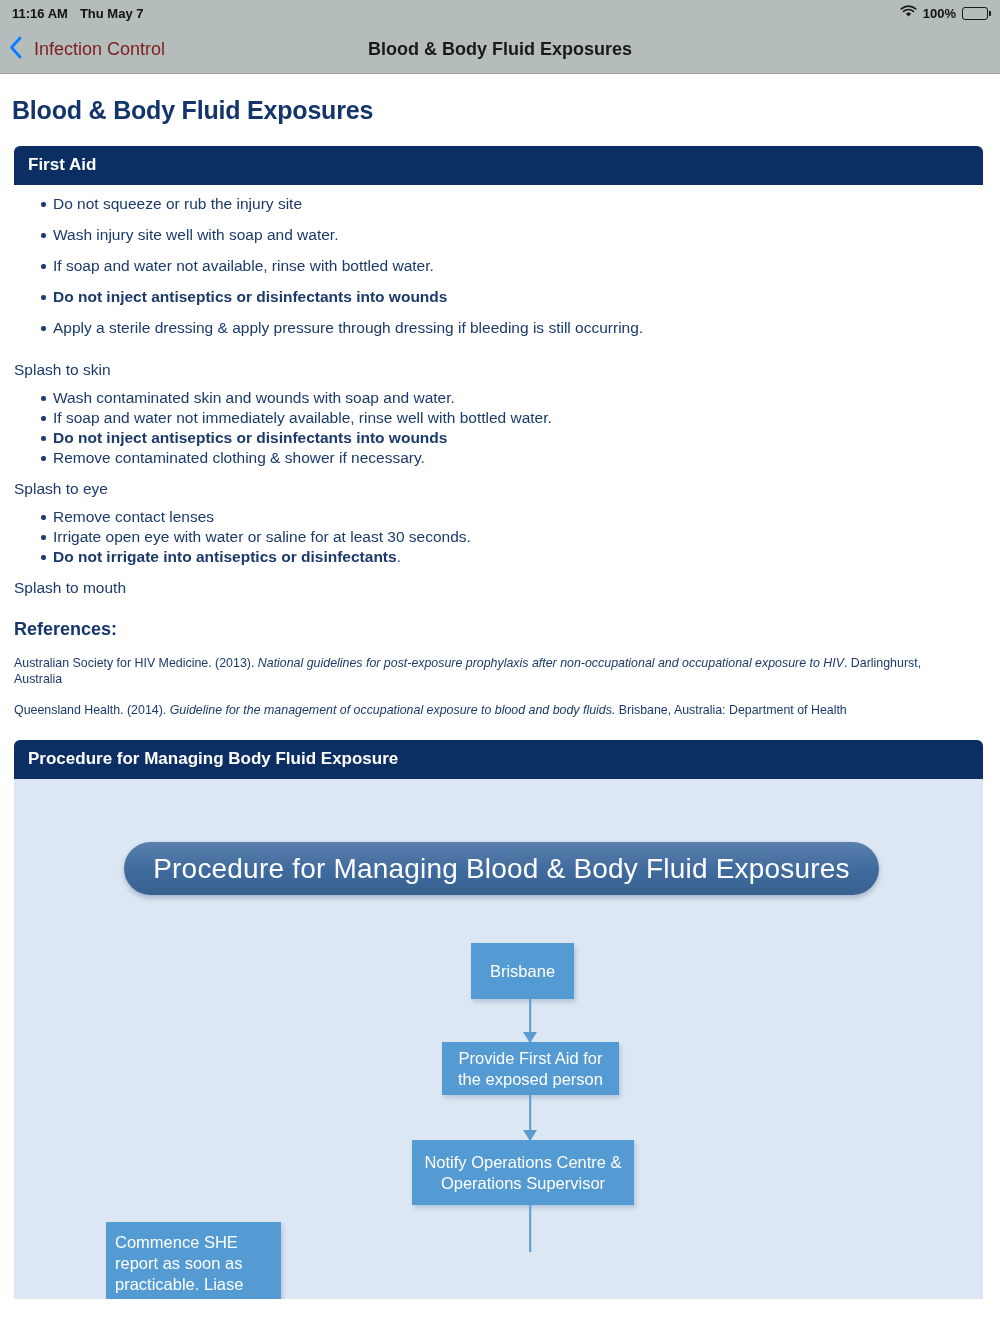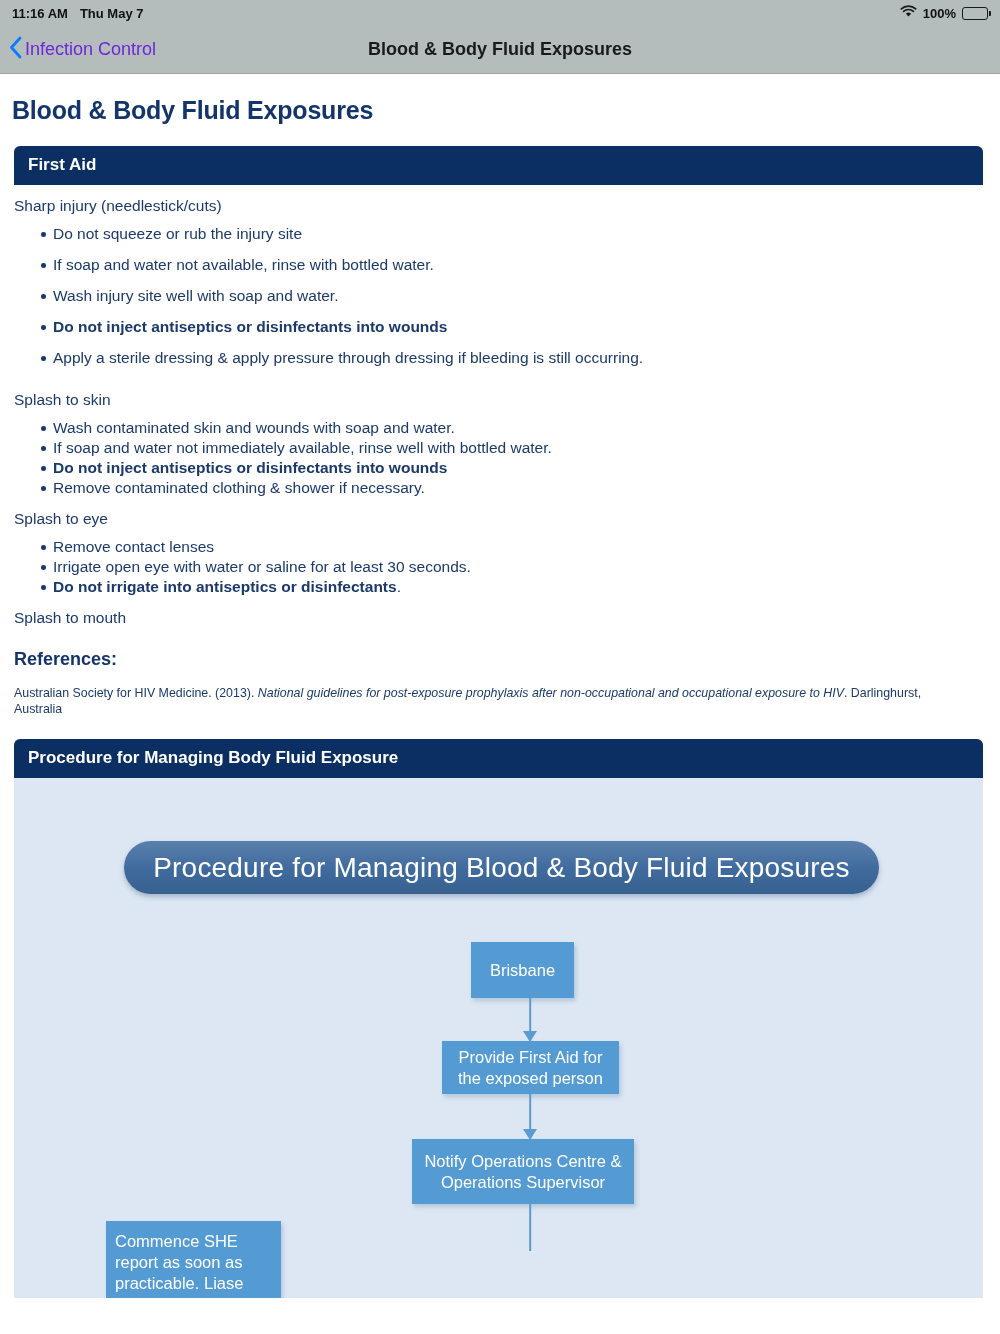--- a/index.html
+++ b/index.html
@@ -43,23 +43,23 @@
   
   .nav-bar {
     height: 48px;
     background: #b4bcbc;
     border-bottom: 1px solid #9aa2a2;
     display: flex;
     align-items: center;
     position: relative;
   }
   .back-btn {
-    display: flex; align-items: center; gap: 3px;
+    display: flex; align-items: center; gap: 12px;
     padding-left: 9px;
-    color: #6d28d9;
+    color: #7f1d1d;
     font-size: 18px;
     cursor: pointer;
   }
   .chevron-left { display: block; }
   .nav-title {
     position: absolute; left: 0; right: 0;
     text-align: center;
     font-size: 18px; font-weight: bold;
     color: #1a1a1a;
     pointer-events: none;
@@ -209,25 +209,24 @@
 </div>
 
 <div class="page">
 
   <div class="page-title">Blood &amp; Body Fluid Exposures</div>
 
   <div class="panel">
     <div class="panel-header">First Aid</div>
     <div class="panel-body">
       <div id="fa-sections">
-          <div class="sub-head">Sharp injury (needlestick/cuts)</div>
           <ul class="fa-list loose">
             <li>Do not squeeze or rub the injury site</li>
+            <li>Wash injury site well with soap and water.</li>
             <li>If soap and water not available, rinse with bottled water.</li>
-            <li>Wash injury site well with soap and water.</li>
             <li><b>Do not inject antiseptics or disinfectants into wounds</b></li>
             <li>Apply a sterile dressing &amp; apply pressure through dressing if bleeding is still occurring.</li>
           </ul>
           <div class="sub-head">Splash to skin</div>
           <ul class="fa-list ">
             <li>Wash contaminated skin and wounds with soap and water.</li>
             <li>If soap and water not immediately available, rinse well with bottled water.</li>
             <li><b>Do not inject antiseptics or disinfectants into wounds</b></li>
             <li>Remove contaminated clothing &amp; shower if necessary.</li>
           </ul>
@@ -236,20 +235,21 @@
             <li>Remove contact lenses</li>
             <li>Irrigate open eye with water or saline for at least 30 seconds.</li>
             <li><b>Do not irrigate into antiseptics or disinfectants</b>.</li>
           </ul>
           <div class="sub-head">Splash to mouth</div>
         </div>
 
       <div class="refs-title">References:</div>
       <div id="refs">
           <div class="ref-line"><span>Australian Society for HIV Medicine. (2013). </span><i>National guidelines for post-exposure prophylaxis after non-occupational and occupational exposure to HIV</i><span>. Darlinghurst, Australia</span></div>
+          <div class="ref-line"><span>Queensland Health. (2014). </span><i>Guideline for the management of occupational exposure to blood and body fluids.</i><span> Brisbane, Australia: Department of Health</span></div>
         </div>
     </div>
   </div>
 
   <div class="flow-panel">
     <div class="panel-header">Procedure for Managing Body Fluid Exposure</div>
     <div class="flow-body">
 
       <div class="flow-pill">Procedure for Managing Blood &amp; Body Fluid Exposures</div>
 

